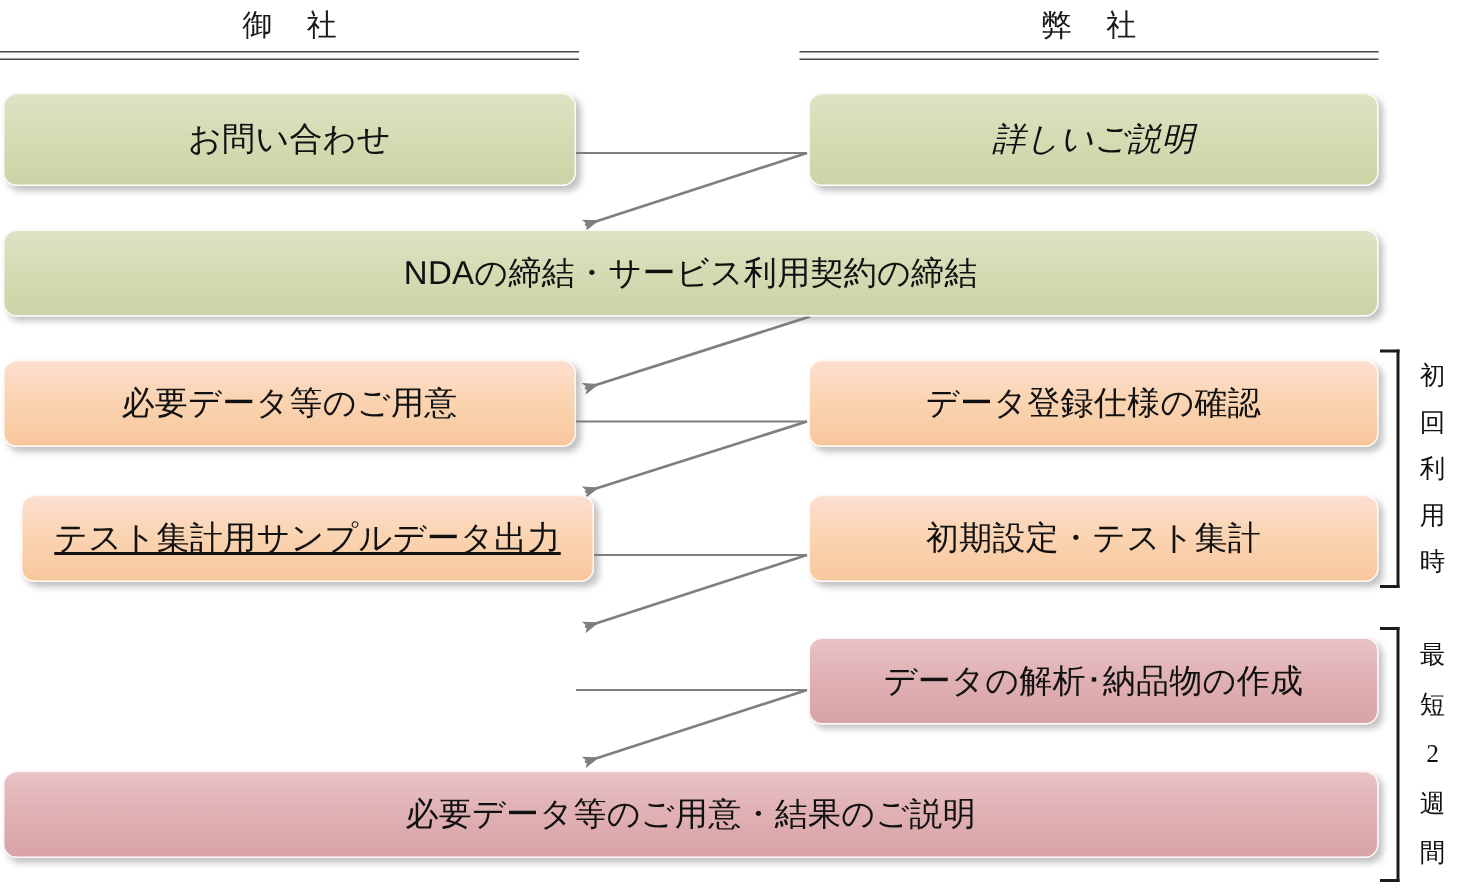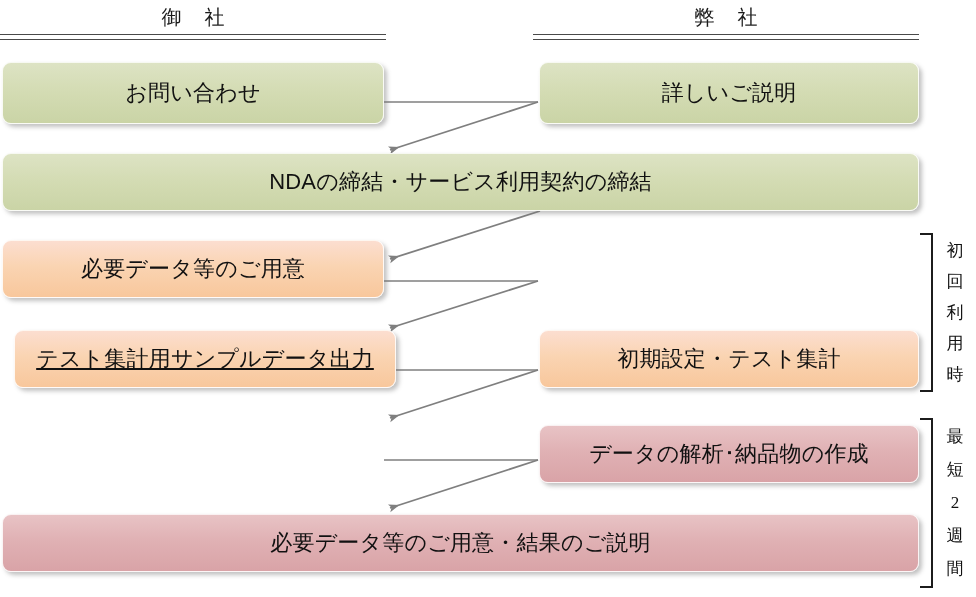--- a/index.html
+++ b/index.html
@@ -128,30 +128,33 @@
     <line x1="538" y1="370" x2="390" y2="418" stroke="#7f7f7f" stroke-width="1.8" marker-end="url(#arrowhead)"></line>
 
     <line x1="384" y1="460" x2="538" y2="460" stroke="#7f7f7f" stroke-width="1.4"></line>
 
     <line x1="538" y1="460" x2="390" y2="508" stroke="#7f7f7f" stroke-width="1.8" marker-end="url(#arrowhead)"></line>
   </svg>
 
   <div class="box green" style="left:2px;  top:62px;  width:382px; height:62px;">
     <span>お問い合わせ</span>
   </div>
-  <div class="box green" style="left:539px; top:62px;  width:380px; height:62px;">
+  <div class="box green" style="left:539px; top:62px;  width:380px; height:62px;font-style:italic;">
     <span>詳しいご説明</span>
   </div>
 
   <div class="box orange" style="left:2px;  top:240px; width:382px; height:58px;">
     <span>必要データ等のご用意</span>
   </div>
 
   <div class="box green" style="left:2px;  top:153px; width:917px; height:58px;">
     <span>NDAの締結・サービス利用契約の締結</span>
+  </div>
+  <div class="box orange" style="left:539px; top:240px; width:380px; height:58px;">
+    <span>データ登録仕様の確認</span>
   </div>
 
   <div class="box orange" style="left:14px;  top:330px; width:382px; height:58px;text-decoration:underline;">
     <span>テスト集計用サンプルデータ出力</span>
   </div>
   <div class="box orange" style="left:539px; top:330px; width:380px; height:58px;">
     <span>初期設定・テスト集計</span>
   </div>
 
   <div class="box rose" style="left:539px; top:425px; width:380px; height:58px;">

